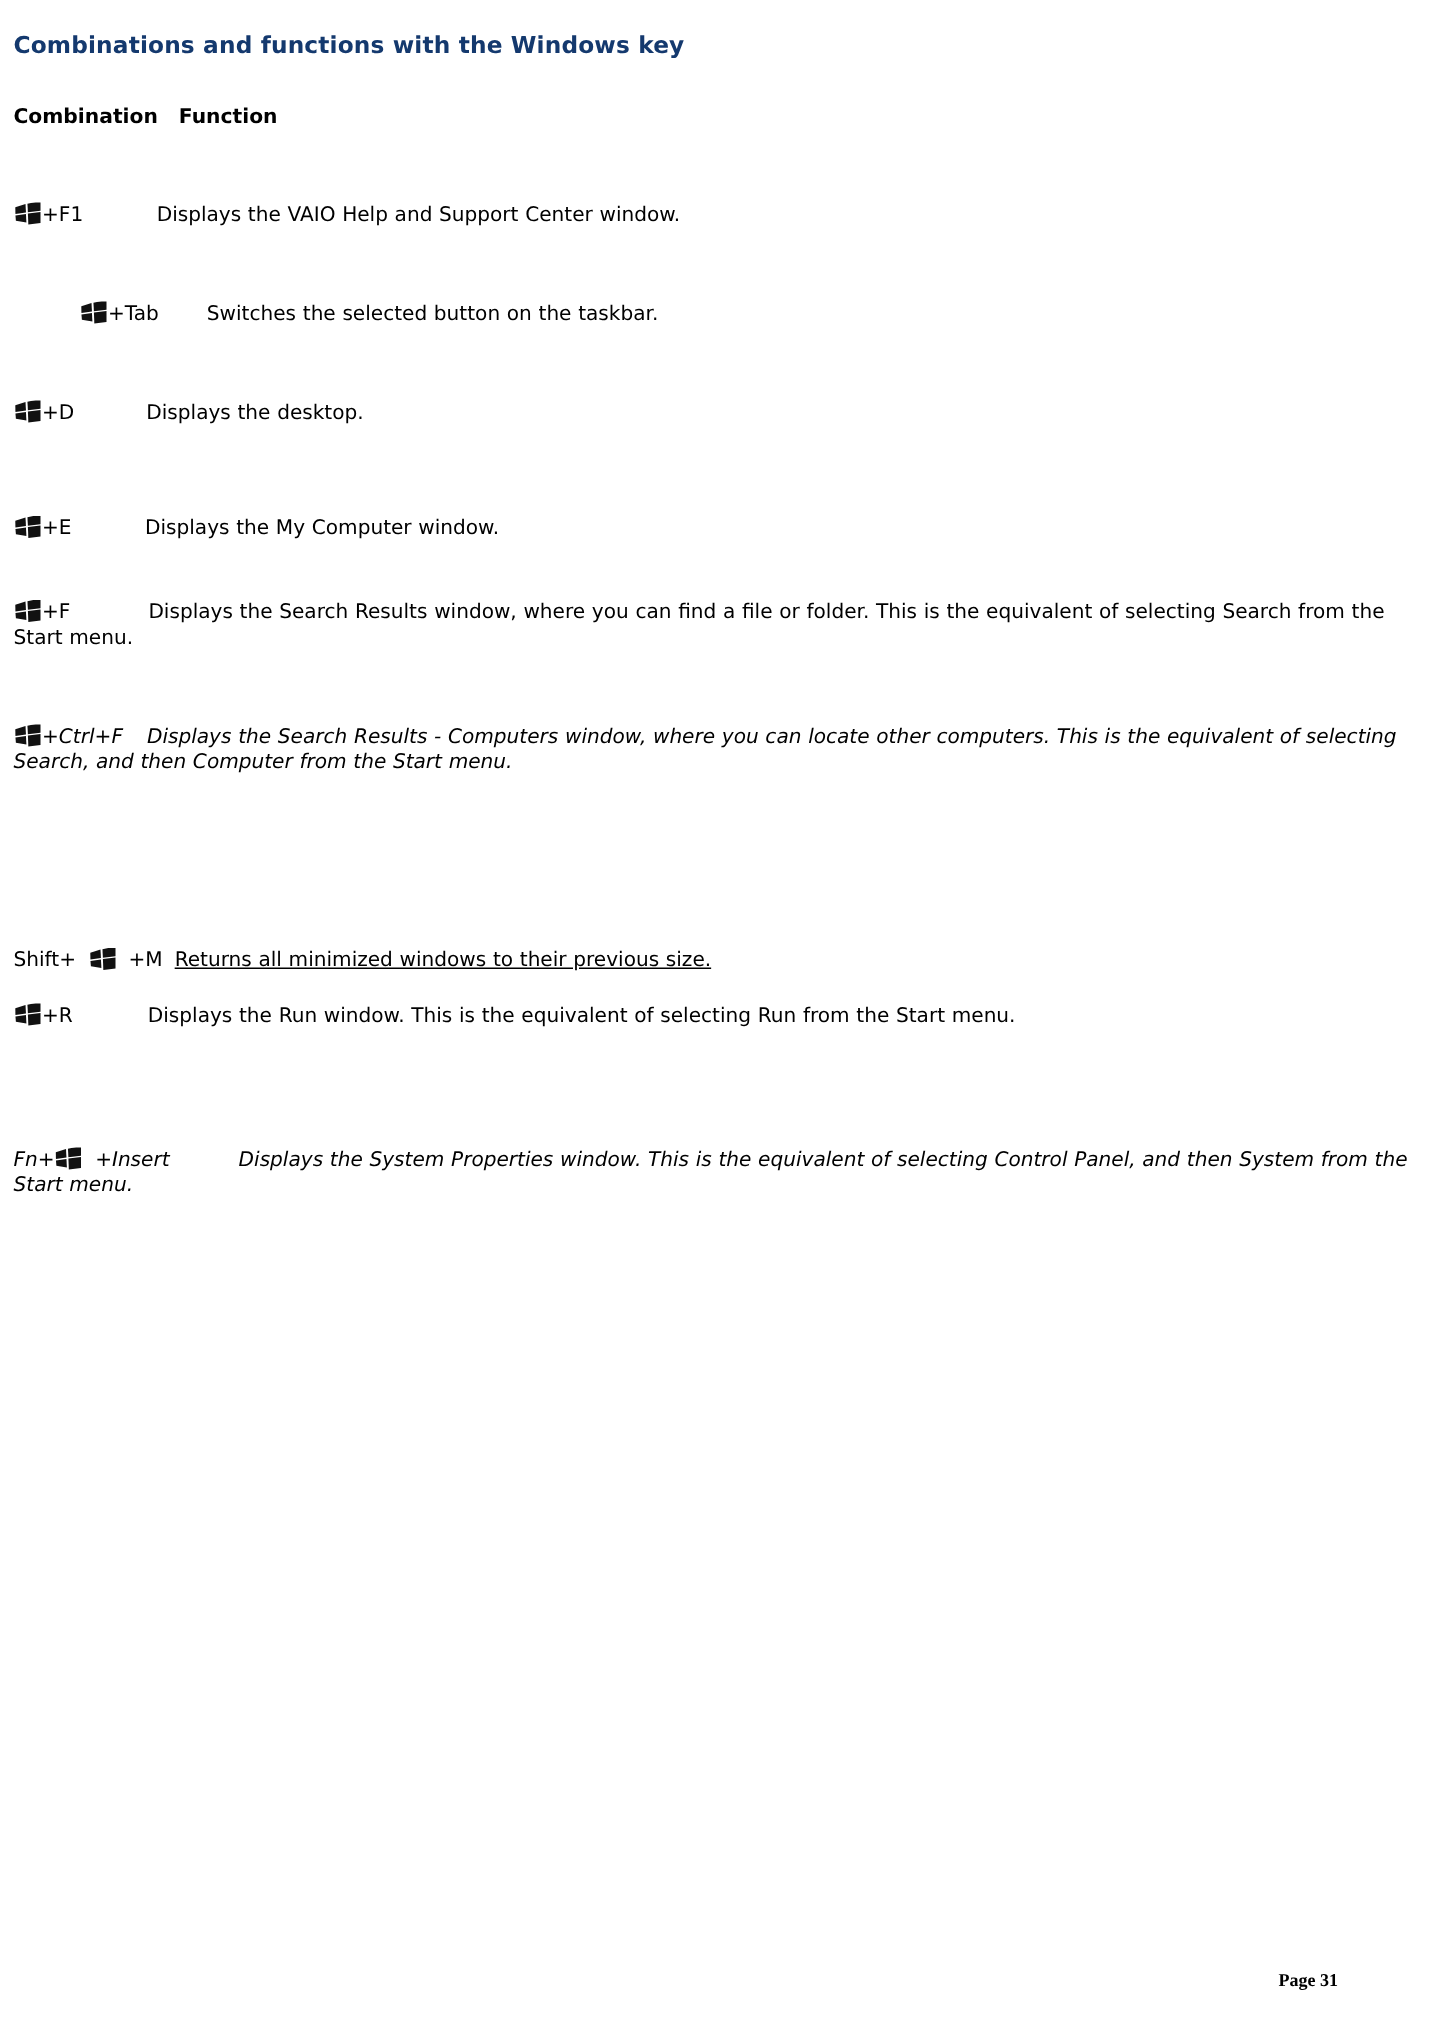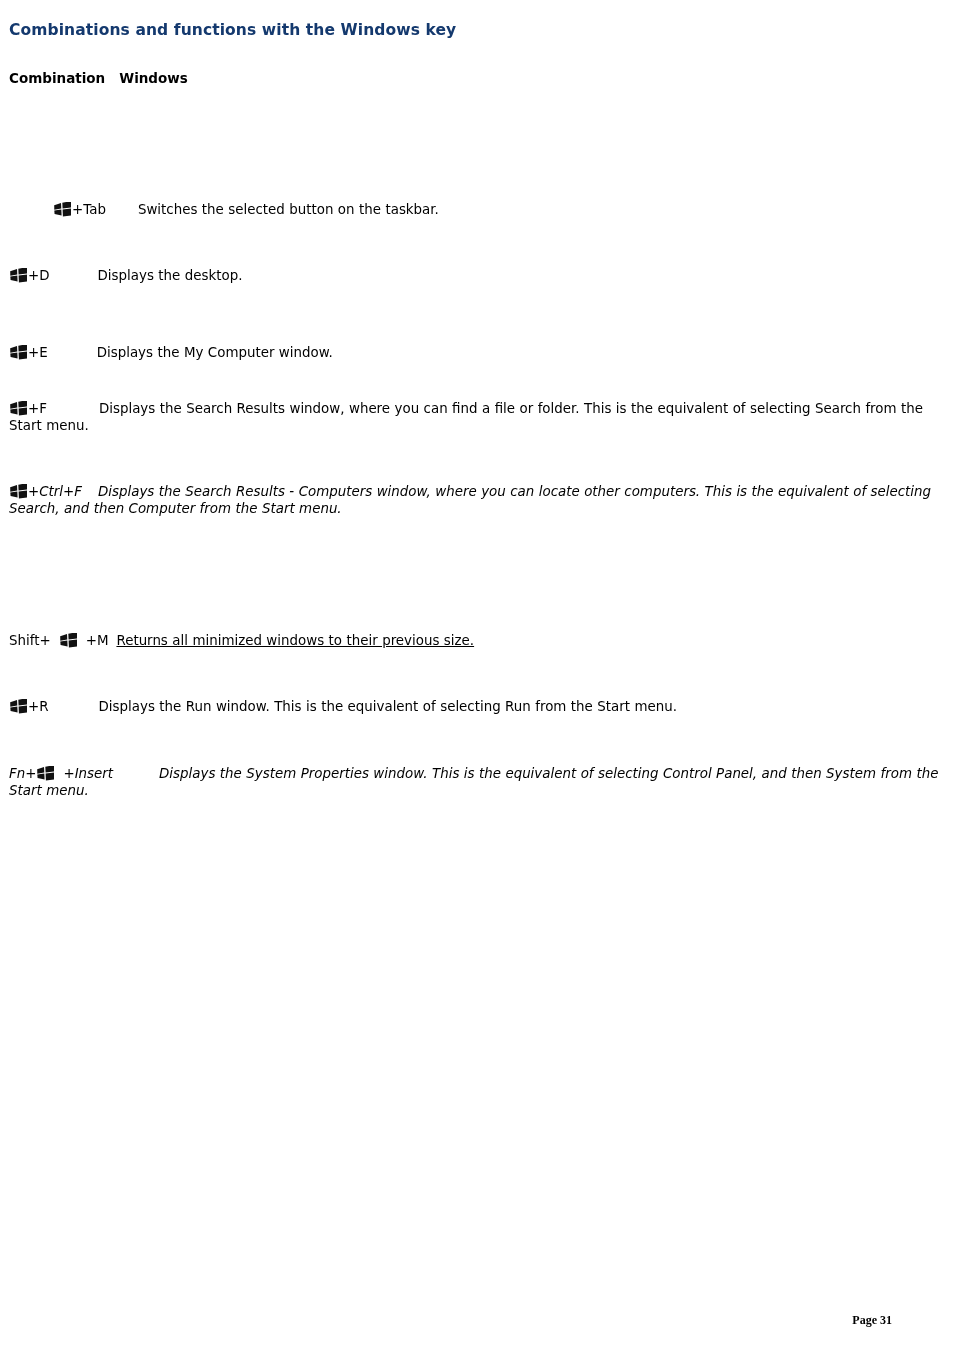--- a/index.html
+++ b/index.html
@@ -112,23 +112,35 @@
   }
 </style>
 </head>
 <body>
 
 <div class="page">
 
   <div class="doc-heading">Combinations and functions with the Windows key</div>
 
   <div class="col-headers">
-    <span class="hdr-combination">Combination</span><span class="hdr-function">Windows</span>
-  </div>
-
+    <span class="hdr-combination">Combination</span><span class="hdr-function">Function</span>
+  </div>
+
+  <div class="row" style="top:135px;">
+    <div class="row-text">
+      <span class="winkey">
+        <svg viewBox="0 0 19 15" xmlns="http://www.w3.org/2000/svg">
+          <path d="M1.2 3.2 L8.0 1.0 L8.3 6.6 L1.3 7.7 Z" fill="#111111"></path>
+          <path d="M9.3 0.8 L18.0 -1.0 L18.0 5.5 L9.6 6.5 Z" fill="#111111"></path>
+          <path d="M1.3 8.6 L8.3 7.6 L8.6 13.4 L1.6 12.1 Z" fill="#111111"></path>
+          <path d="M9.6 7.4 L18.0 6.4 L18.0 13.6 L9.9 14.6 Z" fill="#111111"></path>
+        </svg>
+      </span><span class="combo">+F1</span><span class="desc-pad-f1"></span><span>Displays the VAIO Help and Support Center window.</span>
+    </div>
+  </div>
 
   <div class="row" style="top:201px;margin-left:44px;">
     <div class="row-text">
       <span class="winkey">
         <svg viewBox="0 0 19 15" xmlns="http://www.w3.org/2000/svg">
           <path d="M1.2 3.2 L8.0 1.0 L8.3 6.6 L1.3 7.7 Z" fill="#111111"></path>
           <path d="M9.3 0.8 L18.0 -1.0 L18.0 5.5 L9.6 6.5 Z" fill="#111111"></path>
           <path d="M1.3 8.6 L8.3 7.6 L8.6 13.4 L1.6 12.1 Z" fill="#111111"></path>
           <path d="M9.6 7.4 L18.0 6.4 L18.0 13.6 L9.9 14.6 Z" fill="#111111"></path>
         </svg>
@@ -195,21 +207,21 @@
         <svg viewBox="0 0 19 15" xmlns="http://www.w3.org/2000/svg">
           <path d="M1.2 3.2 L8.0 1.0 L8.3 6.6 L1.3 7.7 Z" fill="#111111"></path>
           <path d="M9.3 0.8 L18.0 -1.0 L18.0 5.5 L9.6 6.5 Z" fill="#111111"></path>
           <path d="M1.3 8.6 L8.3 7.6 L8.6 13.4 L1.6 12.1 Z" fill="#111111"></path>
           <path d="M9.6 7.4 L18.0 6.4 L18.0 13.6 L9.9 14.6 Z" fill="#111111"></path>
         </svg>
       </span><span class="gap-s"></span><span class="combo">+M</span><span class="desc-pad-shm"></span><span>Returns all minimized windows to their previous size.</span>
     </div>
   </div>
 
-  <div class="row" style="top:698px;">
+  <div class="row" style="top:669px;">
     <div class="row-text">
       <span class="winkey">
         <svg viewBox="0 0 19 15" xmlns="http://www.w3.org/2000/svg">
           <path d="M1.2 3.2 L8.0 1.0 L8.3 6.6 L1.3 7.7 Z" fill="#111111"></path>
           <path d="M9.3 0.8 L18.0 -1.0 L18.0 5.5 L9.6 6.5 Z" fill="#111111"></path>
           <path d="M1.3 8.6 L8.3 7.6 L8.6 13.4 L1.6 12.1 Z" fill="#111111"></path>
           <path d="M9.6 7.4 L18.0 6.4 L18.0 13.6 L9.9 14.6 Z" fill="#111111"></path>
         </svg>
       </span><span class="combo">+R</span><span class="desc-pad-r"></span><span>Displays the Run window. This is the equivalent of selecting Run from the Start menu.</span>
     </div>

